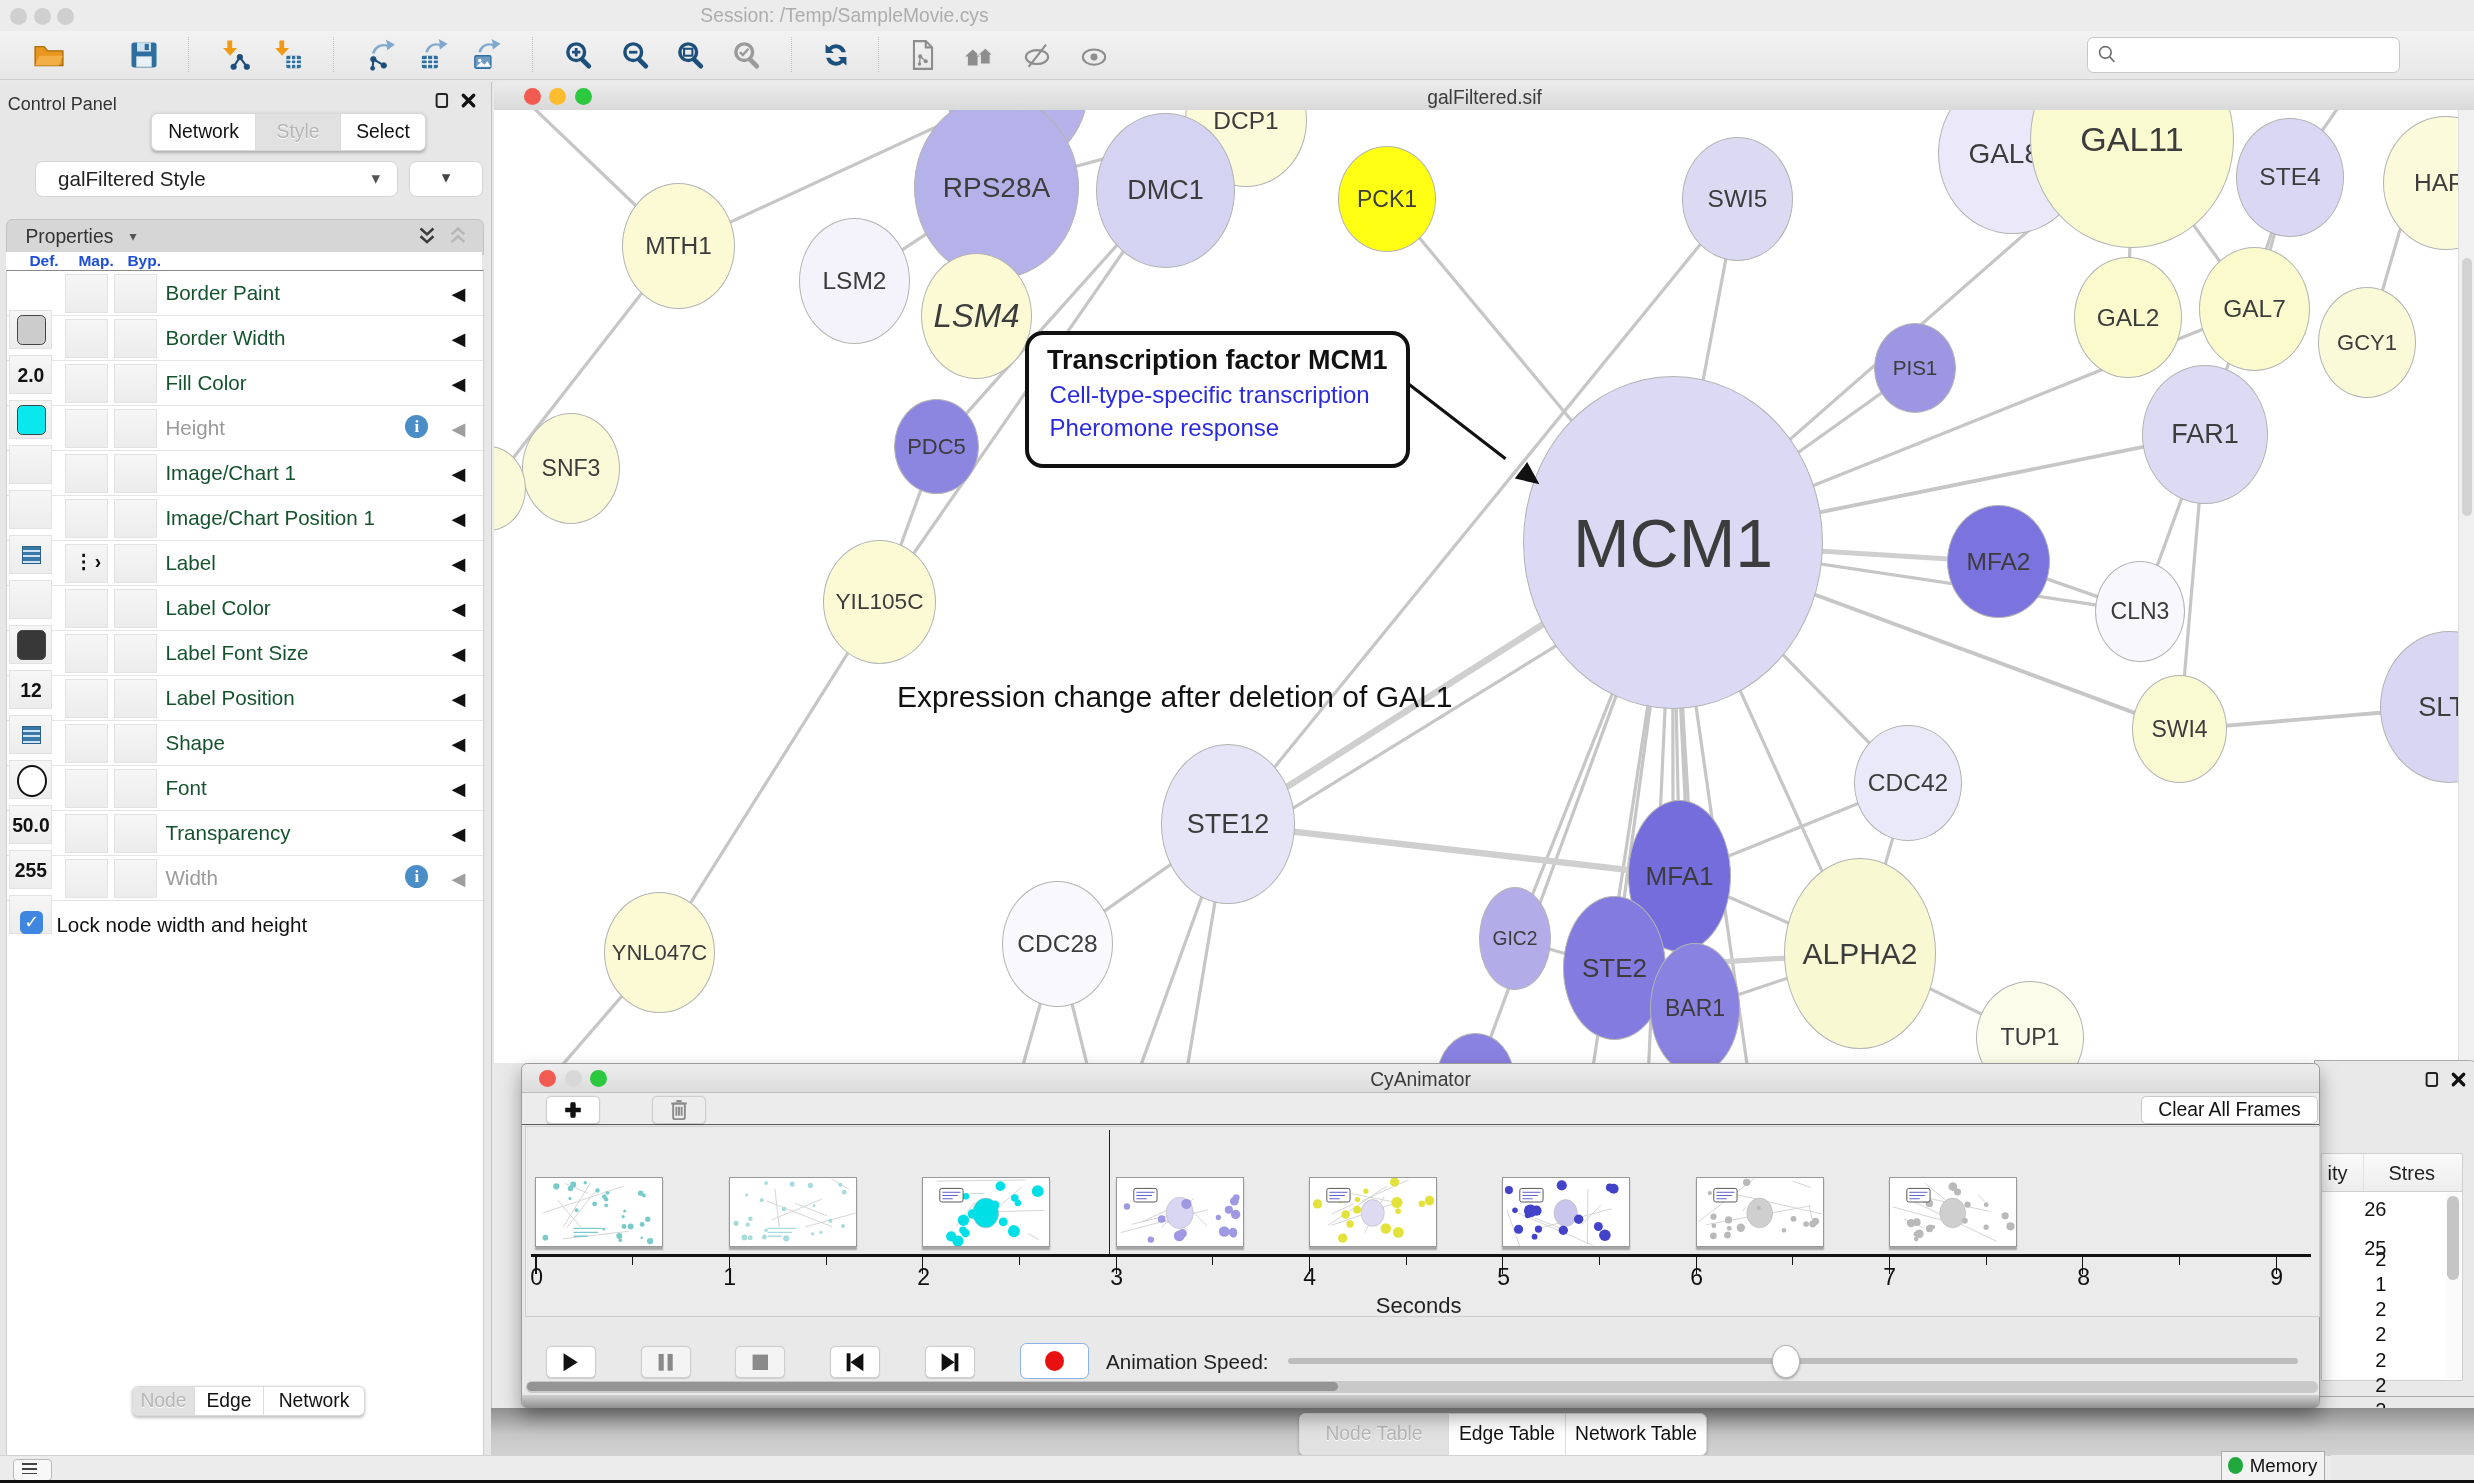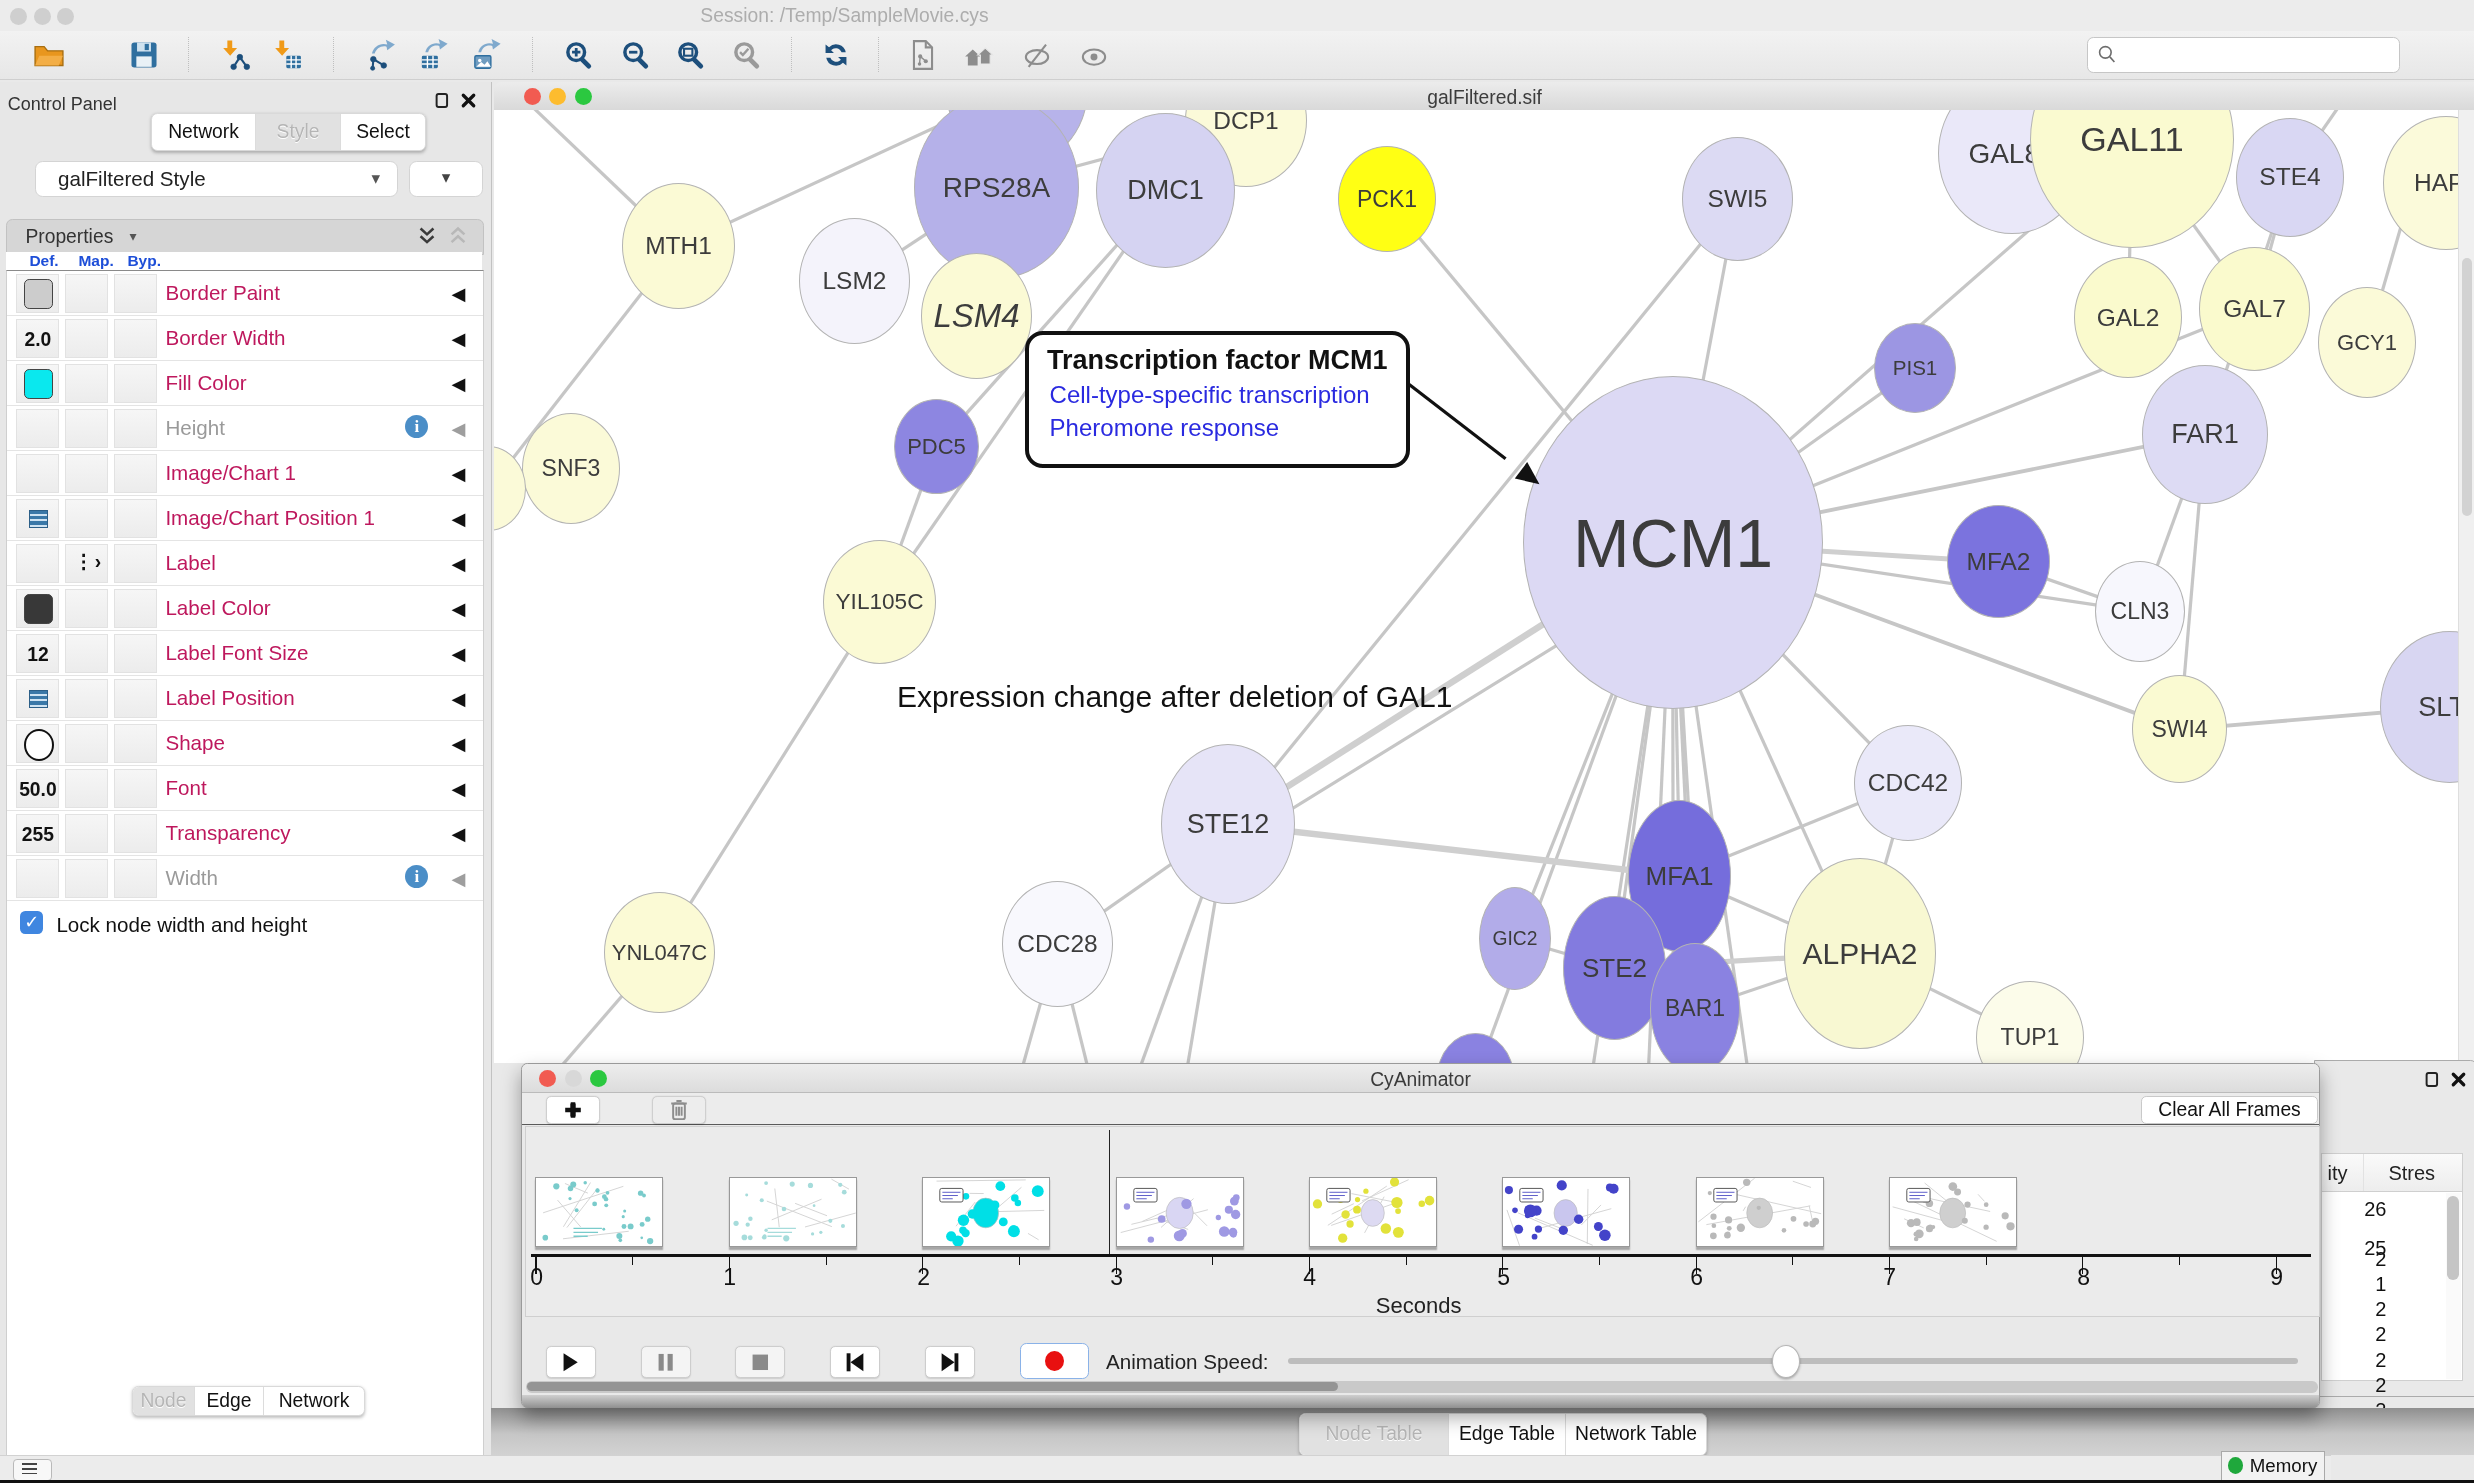--- a/index.html
+++ b/index.html
@@ -34,22 +34,22 @@
                   text-align:center;font-size:17px;color:#444;line-height:32px;}
   #props-header{left:6.4px;top:137px;width:476px;height:34px;background:#d6d6d6;border-radius:6.4px 6.4px 0 0;
                 border:0.6px solid #c2c2c2;}
   #props-header .lbl{position:absolute;left:18px;top:6.4px;font-size:19.3px;color:#333;}
   #props-header .car{position:absolute;left:122px;top:7.7px;font-size:14px;color:#555;}
   #col-head{left:6.4px;top:170px;width:476px;height:18px;background:#fff;font-size:15.5px;font-weight:bold;color:#1d4ed8;}
   #col-head span{position:absolute;top:0;}
   #props-body{left:6.4px;top:188px;width:476px;height:1188px;background:#fff;border:0.6px solid #cfcfcf;border-top:1.3px solid #8a8a8a;}
   .prow{position:relative;width:100%;height:44px;border-bottom:0.6px solid #e4e4e4;}
   .pcell{position:absolute;top:3.2px;width:41px;height:37px;background:linear-gradient(#f6f6f6,#ececec);border:0.6px solid #e2e2e2;}
-  .pcell.c1{left:9px;} .pcell.c2{left:58px;} .pcell.c3{left:107px;}
-  .plabel{position:absolute;left:158px;top:10.3px;font-size:20.6px;color:#be185d;}
+  .pcell.c1{left:2px;margin-top:36px;} .pcell.c2{left:58px;} .pcell.c3{left:107px;}
+  .plabel{position:absolute;left:158px;top:10.3px;font-size:20.6px;color:#14532d;}
   .plabel.muted{color:#9a9a9a;}
   .parrow{position:absolute;right:18px;top:11.6px;font-size:18px;color:#111;}
   .parrow.muted{color:#9e9e9e;}
   .pinfo{position:absolute;right:55px;top:9px;width:23px;height:23px;border-radius:50%;background:#4b8ec7;color:#fff;
          font-size:17px;font-weight:bold;text-align:center;line-height:23px;font-family:"Liberation Serif",serif;}
   .swatch{position:absolute;left:6.4px;top:3.9px;width:27px;height:28px;border-radius:5.2px;border:1.3px solid #444;}
   .ptext{position:absolute;width:100%;text-align:center;top:9px;font-size:19.3px;font-weight:bold;color:#111;}
   .posicon{position:absolute;left:11.6px;top:10.3px;width:17px;height:15.5px;background:repeating-linear-gradient(#3a78a8 0 3.2px,#cfe3f2 3.2px 5.2px);border:1.3px solid #2c5f88;}
   .shapeicon{position:absolute;left:6.4px;top:3.9px;width:26px;height:28px;border-radius:50%;border:2.6px solid #111;background:#fff;}
   .passicon{position:absolute;left:7.7px;top:5.2px;font-size:19.3px;font-weight:bold;color:#111;letter-spacing:1.3px;}

